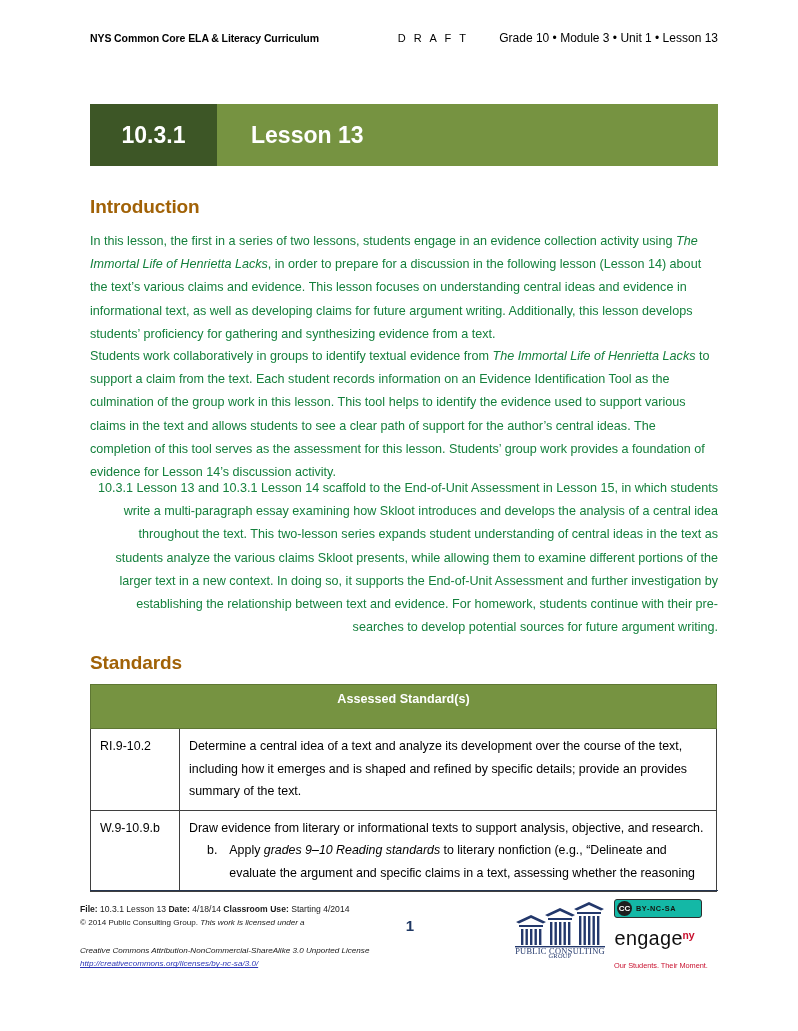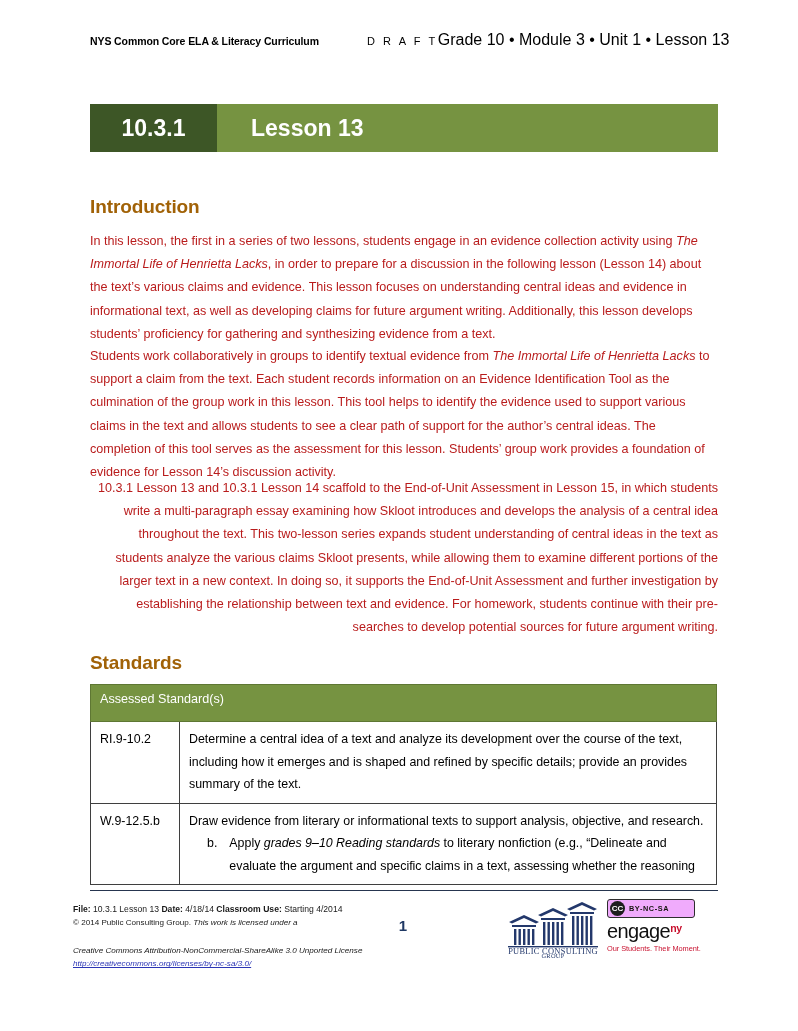--- a/index.html
+++ b/index.html
@@ -40,30 +40,30 @@
   .doc-header .hdr-center {
     font-weight: normal;
     letter-spacing: 2.6px;
     font-size: 11px;
     white-space: nowrap;
     margin-left: 48px;
   }
   .doc-header .hdr-right {
     font-weight: normal;
     white-space: nowrap;
-    font-size: 16px;
+    font-size: 12px;
   }
 
   
   .title-banner {
     position: absolute;
     top: 104px;
     left: 90px;
     width: 628px;
-    height: 48px;
+    height: 62px;
     display: flex;
     align-items: stretch;
   }
   .banner-code {
     width: 127px;
     background: #3d5626;
     color: #ffffff;
     font-size: 23px;
     font-weight: bold;
     display: flex;
@@ -100,21 +100,21 @@
     left: 90px;
   }
 
   
   .body-block {
     position: absolute;
     left: 90px;
     width: 628px;
     font-size: 12.6px;
     line-height: 23.2px;
-    color: #b91c1c;
+    color: #15803d;
     text-align: left;
   }
   #para-1 { top: 230px; }
   #para-2 { top: 345px; }
   #para-3 { top: 477px; text-align: right; }
   .body-block p { margin: 0; }
   em { font-style: italic; }
 
   
   .standards-table {
@@ -129,25 +129,25 @@
   .standards-table th,
   .standards-table td {
     border: 1px solid #3f3f3f;
     vertical-align: top;
     padding: 6px 9px 7px 9px;
     line-height: 22.5px;
   }
   .standards-table thead th {
     background: #769341;
     color: #ffffff;
-    font-weight: normal;
-    text-align: left;
+    font-weight: bold;
+    text-align: center;
     border-color: #5e7733;
     padding-top: 4px;
-    padding-bottom: 12px;
+    padding-bottom: 19px;
     line-height: 20px;
     font-size: 12.6px;
   }
   .col-code { width: 89px; }
   .cell-code { white-space: nowrap; }
   .sub-list {
     margin: 0;
     padding: 0;
     list-style: none;
   }
@@ -167,21 +167,21 @@
     position: absolute;
     top: 890px;
     left: 90px;
     width: 628px;
     height: 0;
     border-top: 1.6px solid #26354f;
   }
   .footer {
     position: absolute;
     top: 903px;
-    left: 73px;
+    left: 80px;
     width: 628px;
     height: 70px;
   }
   .footer-left {
     position: absolute;
     top: 0;
     left: 0;
     width: 310px;
     font-size: 8.1px;
     line-height: 13.4px;
@@ -226,21 +226,21 @@
   .eny-logo {
     position: absolute;
     left: 102px;
     top: 1px;
     width: 94px;
     height: 60px;
   }
   .cc-badge {
     width: 88px;
     height: 19px;
-    background: #f0abfc;
+    background: #14b8a6;
     border: 1.5px solid #2e2e2e;
     border-radius: 3px;
     display: flex;
     align-items: center;
     padding-left: 2px;
     box-sizing: border-box;
   }
   .cc-circle {
     width: 15px;
     height: 15px;
@@ -255,39 +255,40 @@
     flex: 0 0 auto;
   }
   .cc-text {
     margin-left: 4px;
     font-size: 7.3px;
     font-weight: bold;
     letter-spacing: 0.6px;
     color: #15150f;
   }
   .engage-wrap {
-    margin-top: 3px;
+    margin-top: 12px;
     position: relative;
     height: 22px;
+    font-family: Liberation Mono, monospace;
   }
   .engage-word {
     font-size: 20px;
     color: #101010;
     letter-spacing: -0.6px;
     line-height: 20px;
   }
   .engage-ny {
     font-size: 10.5px;
     font-weight: bold;
     color: #c8102e;
     vertical-align: super;
     letter-spacing: -0.3px;
   }
   .engage-tag {
-    margin-top: 1px;
+    margin-top: 9px;
     font-size: 7.4px;
     color: #c8102e;
     letter-spacing: -0.05px;
   }
 </style>
 </head>
 <body>
 
 <div class="page">
 
@@ -331,21 +332,21 @@
       <tr>
         <th colspan="2">Assessed Standard(s)</th>
       </tr>
     </thead>
     <tbody>
       <tr>
         <td class="cell-code">RI.9-10.2</td>
         <td>Determine a central idea of a text and analyze its development over the course of the text, including how it emerges and is shaped and refined by specific details; provide an provides summary of the text.</td>
       </tr>
       <tr>
-        <td class="cell-code">W.9-12.5.b</td>
+        <td class="cell-code">W.9-10.9.b</td>
         <td>
           <div>Draw evidence from literary or informational texts to support analysis, objective, and research.</div>
           <ul class="sub-list">
             <li>
               <span class="marker">b.</span>
               <span class="sub-text"><span>Apply </span><em>grades 9–10 Reading standards</em><span> to literary nonfiction (e.g., “Delineate and evaluate the argument and specific claims in a text, assessing whether the reasoning</span></span>
             </li>
           </ul>
         </td>
       </tr>

